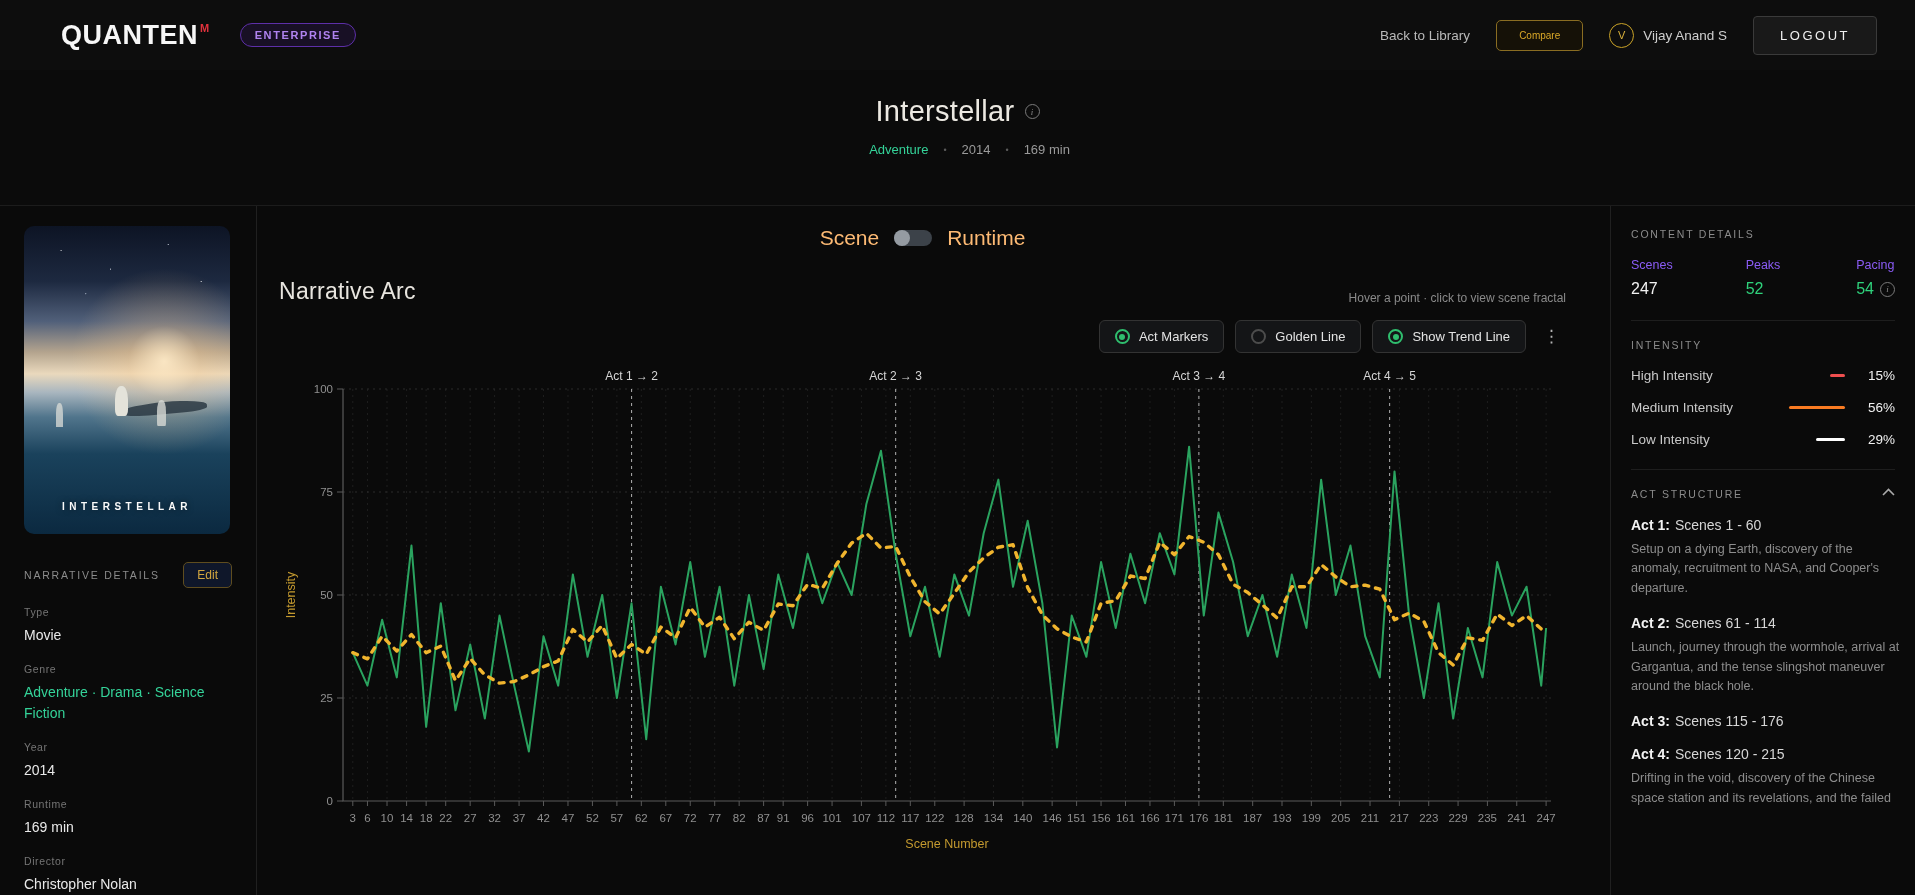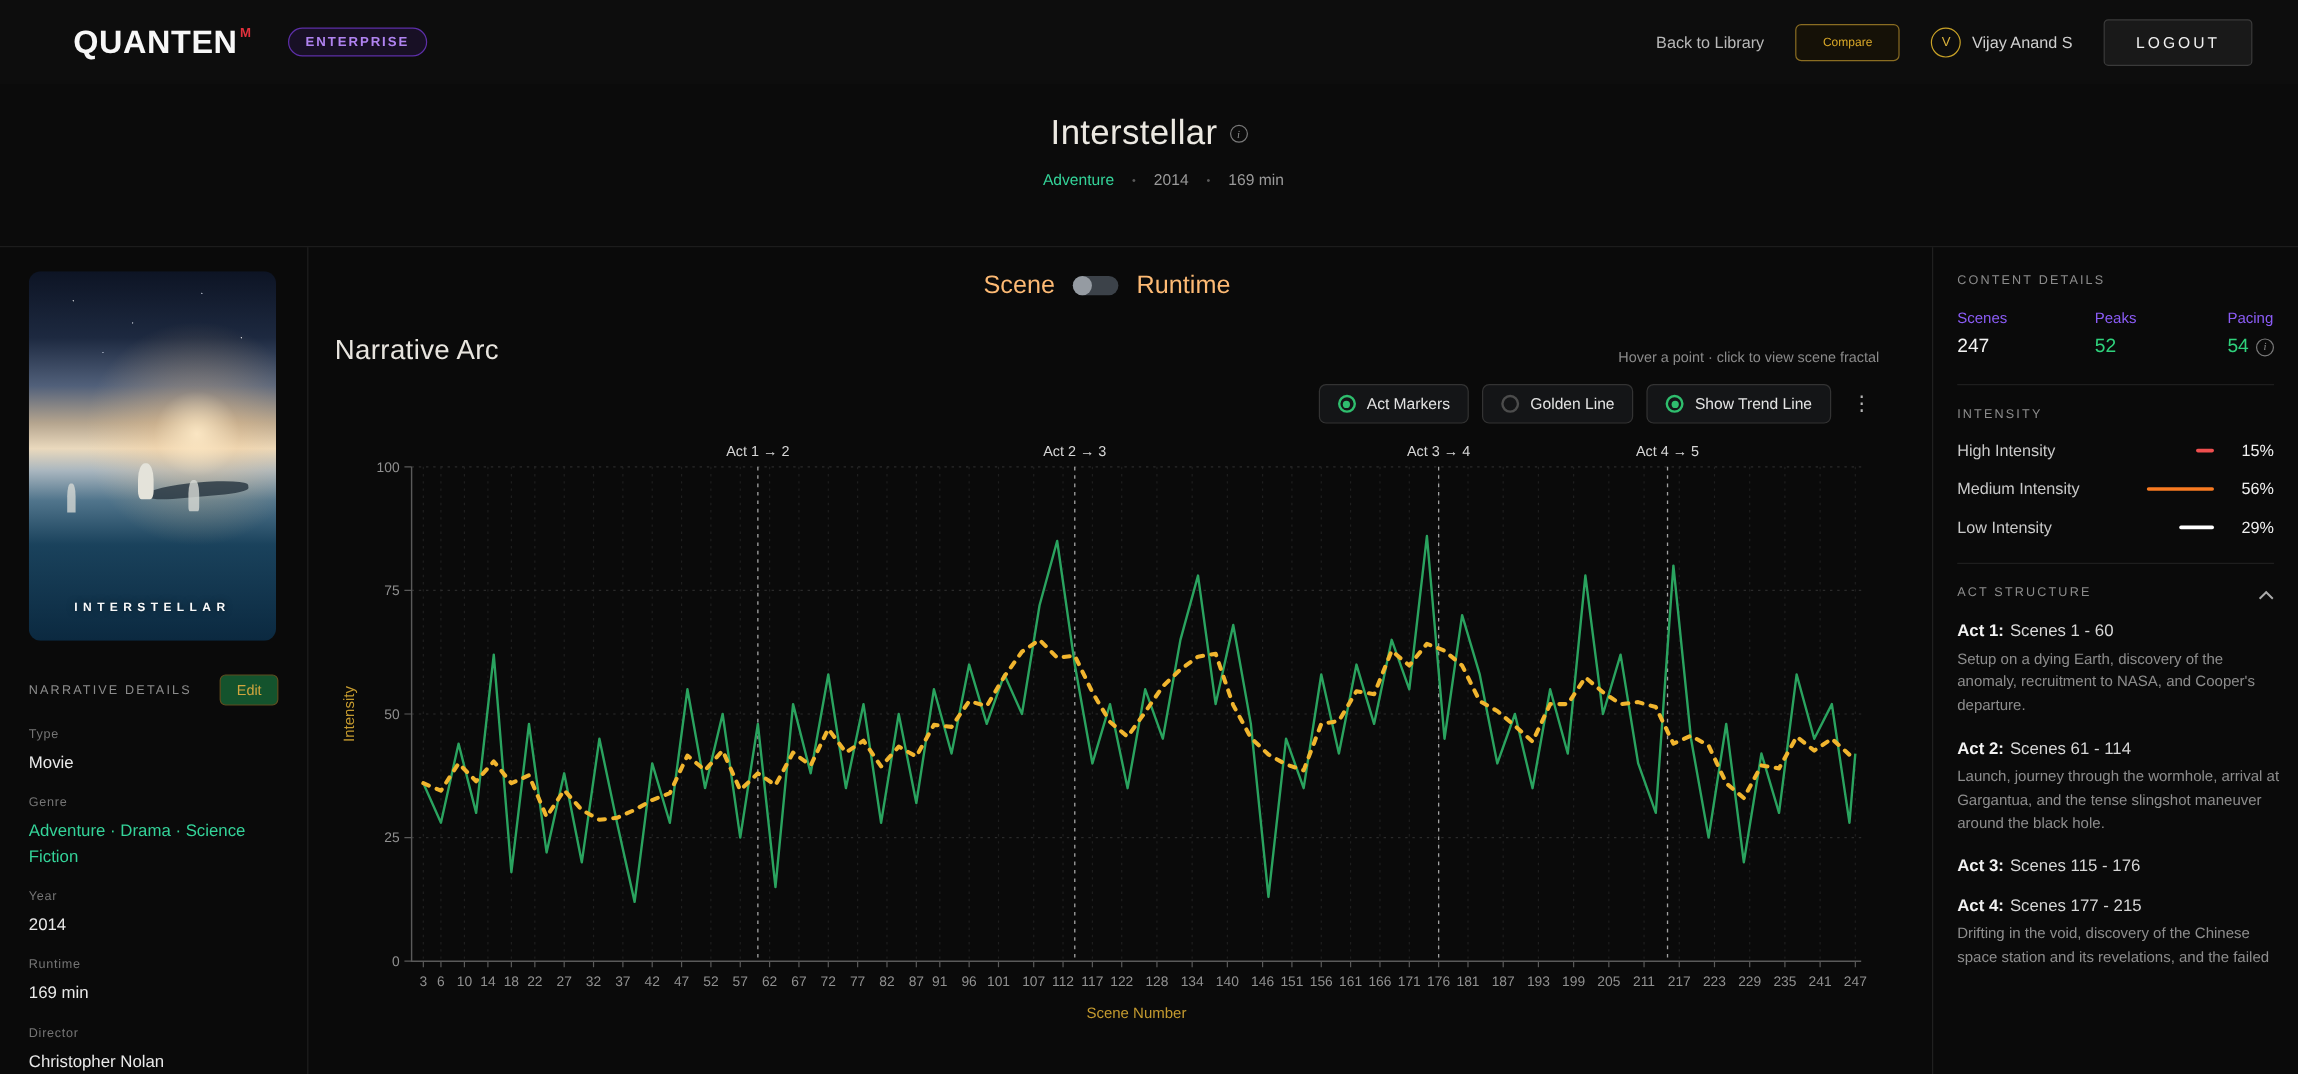--- a/index.html
+++ b/index.html
@@ -72,21 +72,21 @@
     border-radius:45% 45% 22% 22%; box-shadow:-62px 14px 0 -3px rgba(220,222,216,0.75), 40px 12px 0 -2px rgba(215,218,212,0.8);
   }
   .poster-title {
     position:absolute; left:0; right:0; bottom:22px; text-align:center;
     color:#fafafa; font-size:10px; letter-spacing:4.5px; font-weight:600;
     text-shadow:0 0 6px rgba(0,0,0,0.6);
   }
   .nd-header { margin-top:28px; display:flex; justify-content:space-between; align-items:center; }
   .section-label { font-size:10.5px; letter-spacing:1.8px; color:#8c8c8c; }
   .edit-btn {
-    font-size:12px; color:#d2a63f; background:#14532d; border:1px solid #5f4d1f;
+    font-size:12px; color:#d2a63f; background:#0f172a; border:1px solid #5f4d1f;
     border-radius:5px; padding:5px 13px; cursor:pointer;
   }
   .field { margin-top:18px; }
   .field-label { font-size:10.5px; letter-spacing:0.6px; color:#757575; }
   .field-value { margin-top:7px; font-size:14px; color:#e9e9e9; line-height:1.45; }
   .field-value.green { color:#34d399; }
   
   .main { flex:1; padding:20px 44px 0 22px; min-width:0; }
   .toggle-row { display:flex; align-items:center; justify-content:center; gap:15px; }
   .toggle-label { font-size:21px; color:#fdba74; }
@@ -112,21 +112,21 @@
   .stat:nth-child(3) { justify-self:end; }
   .stat-label { font-size:12.5px; color:#8b5cf6; }
   .stat-value { margin-top:8px; font-size:16px; color:#f2f2f2; display:flex; align-items:center; gap:6px; }
   .stat-value.green { color:#2fd27c; }
   .panel-section { margin-top:22px; border-top:1px solid #1e1e1e; padding-top:18px; }
   .intensity-row { display:flex; align-items:center; margin-top:17px; }
   .intensity-label { font-size:13.5px; color:#c9c9c9; flex:1; }
   .intensity-line-box { width:92px; display:flex; justify-content:flex-end; margin-right:14px; }
   .intensity-line { height:3px; border-radius:2px; }
   .intensity-pct { width:36px; text-align:right; font-size:13.5px; color:#f0f0f0; }
-  .acts-header { display:flex; justify-content:space-between; align-items:flex-end; cursor:pointer; }
+  .acts-header { display:flex; justify-content:space-between; align-items:flex-start; cursor:pointer; }
   .act-item { margin-top:17px; }
   .act-title { font-size:14px; }
   .act-name { color:#f2f2f2; font-weight:700; }
   .act-range { color:#d6d6d6; margin-left:5px; font-weight:400; }
   .act-desc { margin-top:7px; font-size:12.5px; color:#8d8d8d; line-height:1.55; width:270px; }
 </style>
 </head>
 <body>
 
 <div class="app">
@@ -457,20 +457,20 @@
           <div class="act-desc">Setup on a dying Earth, discovery of the anomaly, recruitment to NASA, and Cooper's departure.</div>
         </div>
         <div class="act-item">
           <div class="act-title"><span class="act-name">Act 2:</span><span class="act-range">Scenes 61 - 114</span></div>
           <div class="act-desc">Launch, journey through the wormhole, arrival at Gargantua, and the tense slingshot maneuver around the black hole.</div>
         </div>
         <div class="act-item">
           <div class="act-title"><span class="act-name">Act 3:</span><span class="act-range">Scenes 115 - 176</span></div>
         </div>
         <div class="act-item">
-          <div class="act-title"><span class="act-name">Act 4:</span><span class="act-range">Scenes 177 - 215</span></div>
+          <div class="act-title"><span class="act-name">Act 4:</span><span class="act-range">Scenes 120 - 215</span></div>
           <div class="act-desc">Drifting in the void, discovery of the Chinese space station and its revelations, and the failed</div>
         </div>
       </div>
     </div>
 
   </div>
 </div>
 
 </body></html>

